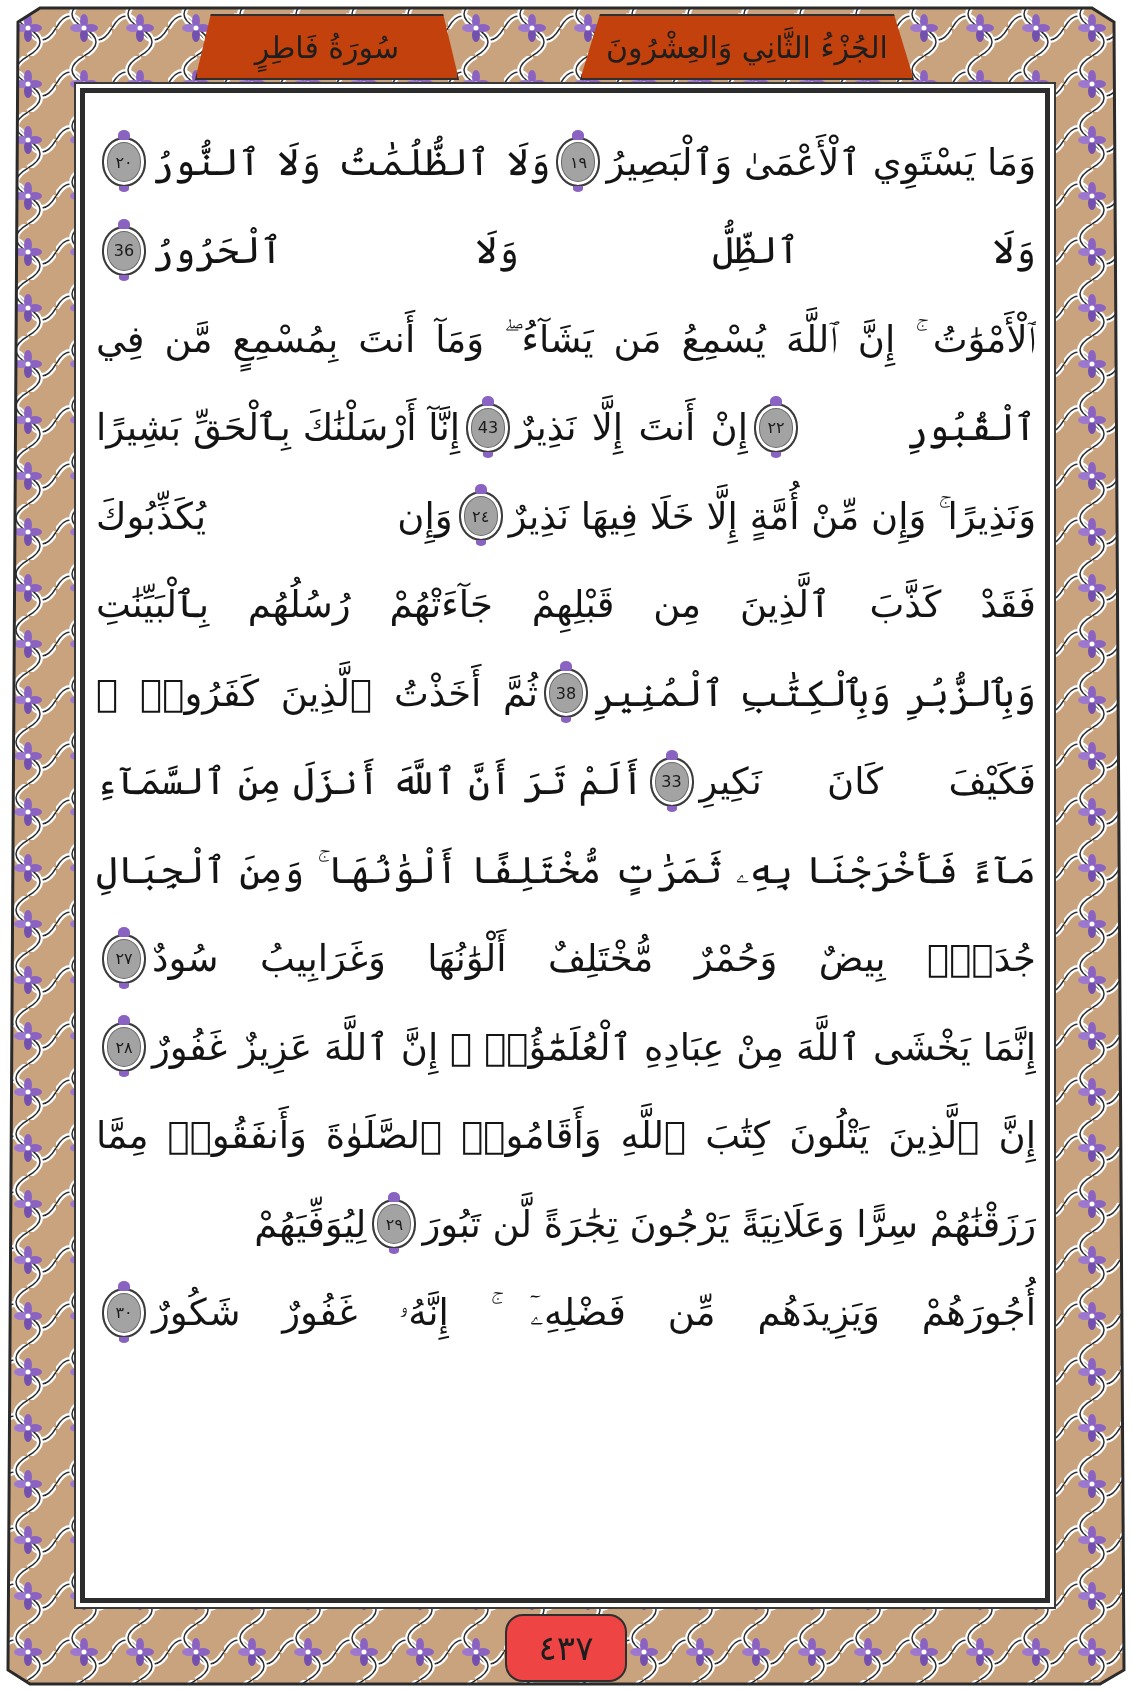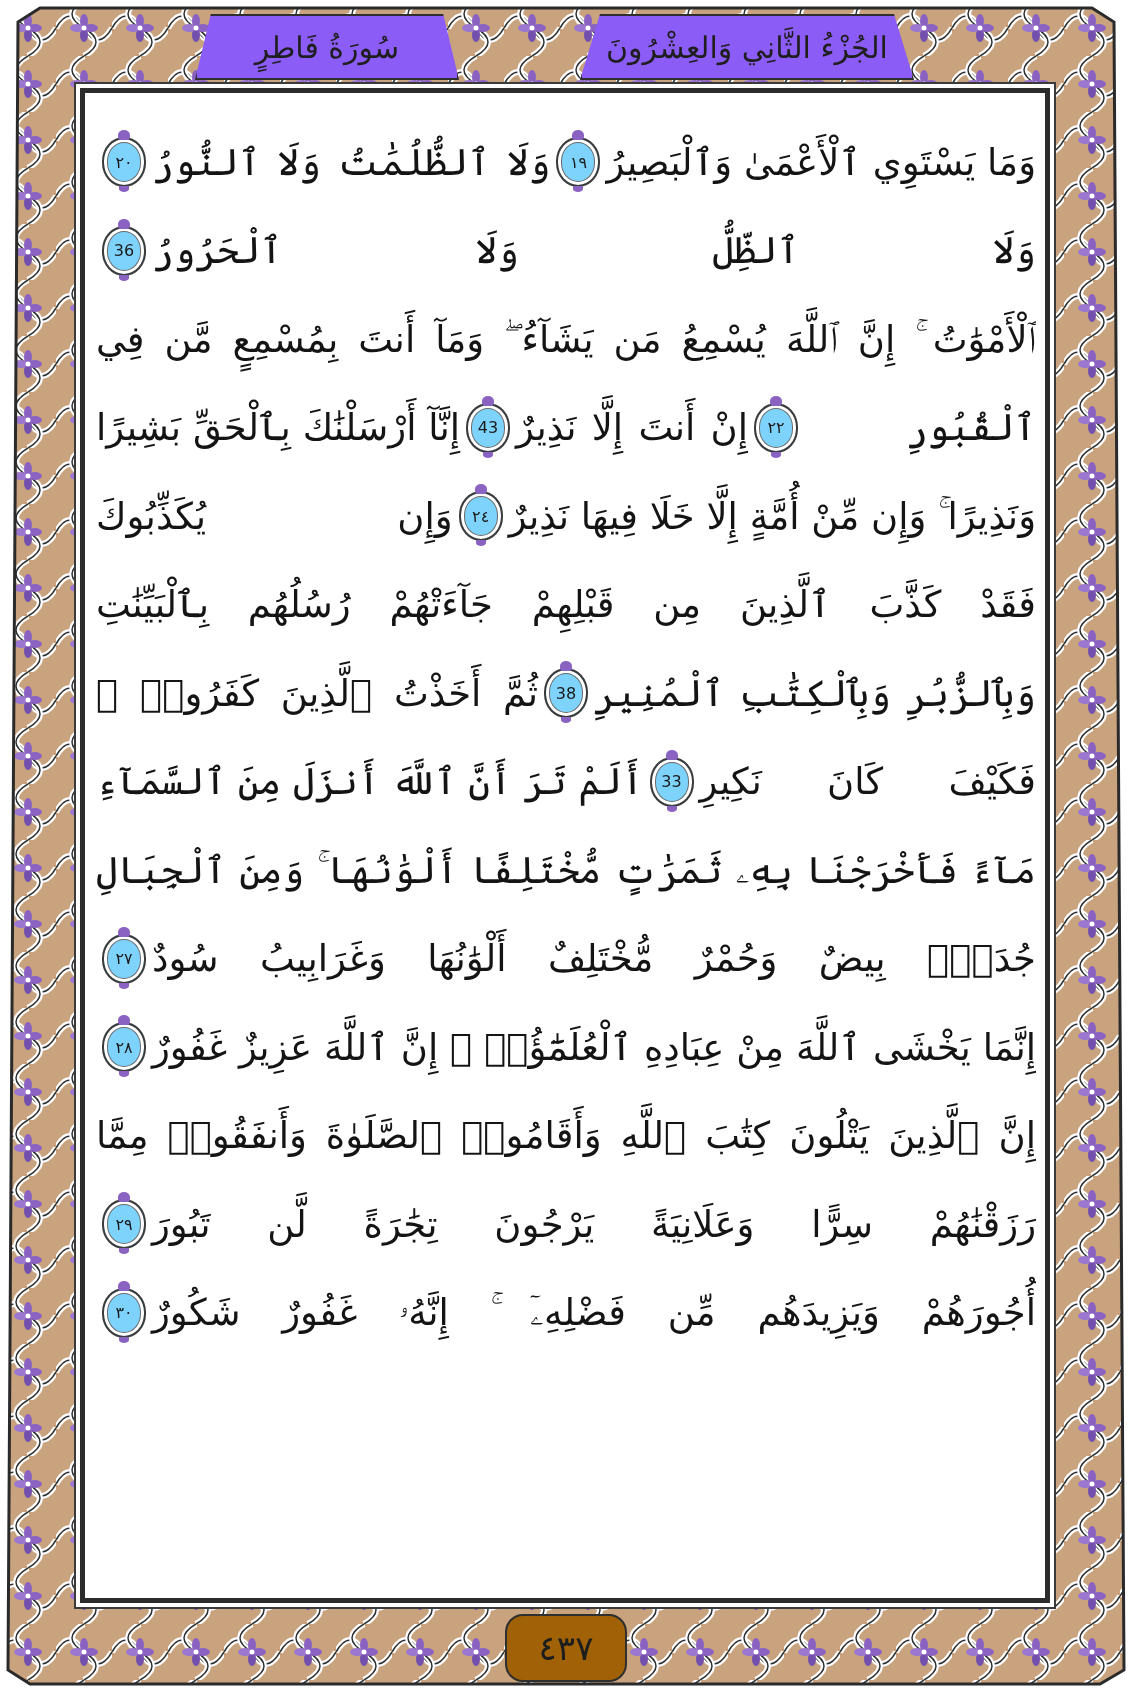--- a/index.html
+++ b/index.html
@@ -10,21 +10,21 @@
   }
   
   .frame {
     position: absolute; left: 0; top: 0; width: 1132px; height: 1690px;
   }
   .header-strip {
     position: absolute; left: 0; top: 0; width: 1132px; height: 88px;
   }
   .cartouche {
     position: absolute; top: 14px; height: 62px;
-    background: #8b5cf6;
+    background: #c2410c;
     border: 2px solid #2f2f2f;
     display: flex; align-items: center; justify-content: center;
     direction: rtl;
     font-family: "DejaVu Serif", serif;
     font-size: 30px; color: #1e1e1e;
   }
   .cartouche.juz   { left: 580px; width: 330px; clip-path: polygon(6% 0, 94% 0, 100% 100%, 0 100%); }
   .cartouche.surah { left: 195px; width: 260px; clip-path: polygon(6% 0, 94% 0, 100% 100%, 0 100%); }
 
   .page-box {
@@ -44,38 +44,38 @@
     font-family: "DejaVu Serif", serif;
     font-size: 37px; color: #141414;
     white-space: nowrap; overflow: hidden;
     text-align: justify; text-align-last: justify;
   }
   .line .txt { flex: 1; text-align-last: justify; }
   .ayah {
     display: inline-flex; align-items: center; justify-content: center;
     width: 40px; height: 46px; margin: 0 6px;
     border-radius: 50% / 48%;
-    background: #7dd3fc;
+    background: #a3a3a3;
     border: 2px solid #3b3b3b;
     box-shadow: inset 0 0 0 3px #ffffff, inset 0 0 0 4px #6a6a6a;
     font-size: 16px; color: #1a1a1a;
     position: relative; vertical-align: middle;
     font-family: "DejaVu Sans", sans-serif;
   }
   .ayah::before {
     content: ""; position: absolute; top: -9px; left: 50%; margin-left: -6px;
     width: 12px; height: 10px; background: #8a63c2; border-radius: 50% 50% 30% 30%;
   }
   .ayah::after {
     content: ""; position: absolute; bottom: -7px; left: 50%; margin-left: -5px;
     width: 10px; height: 6px; background: #8a63c2; border-radius: 0 0 50% 50%;
   }
   .page-number {
     position: absolute; left: 505px; top: 1614px; width: 118px; height: 64px;
-    background: #a16207; border: 2px solid #2f2f2f; border-radius: 18px;
+    background: #ef4444; border: 2px solid #2f2f2f; border-radius: 18px;
     display: flex; align-items: center; justify-content: center;
     font-family: "DejaVu Sans", sans-serif; font-size: 34px; color: #1d1d1d;
     direction: rtl;
   }
 </style>
 </head>
 <body>
 
 <svg class="frame" width="1132" height="1690" viewBox="0 0 1132 1690">
   <defs>
@@ -152,20 +152,21 @@
     <div class="line">
       <span class="txt">إِنَّمَا يَخْشَى ٱللَّهَ مِنْ عِبَادِهِ ٱلْعُلَمَٰٓؤُا۟ ۗ إِنَّ ٱللَّهَ عَزِيزٌ غَفُورٌ</span>
       <span class="ayah">٢٨</span>
     </div>
     <div class="line">
       <span class="txt">إِنَّ ٱلَّذِينَ يَتْلُونَ كِتَٰبَ ٱللَّهِ وَأَقَامُوا۟ ٱلصَّلَوٰةَ وَأَنفَقُوا۟ مِمَّا</span>
     </div>
     <div class="line">
       <span class="txt">رَزَقْنَٰهُمْ سِرًّا وَعَلَانِيَةً يَرْجُونَ تِجَٰرَةً لَّن تَبُورَ</span>
       <span class="ayah">٢٩</span>
+      <span class="txt">لِيُوَفِّيَهُمْ</span>
     </div>
     <div class="line">
       <span class="txt">أُجُورَهُمْ وَيَزِيدَهُم مِّن فَضْلِهِۦٓ ۚ إِنَّهُۥ غَفُورٌ شَكُورٌ</span>
       <span class="ayah">٣٠</span>
     </div>
   </div>
 
 <div class="page-number">٤٣٧</div>
 
 </body></html>

